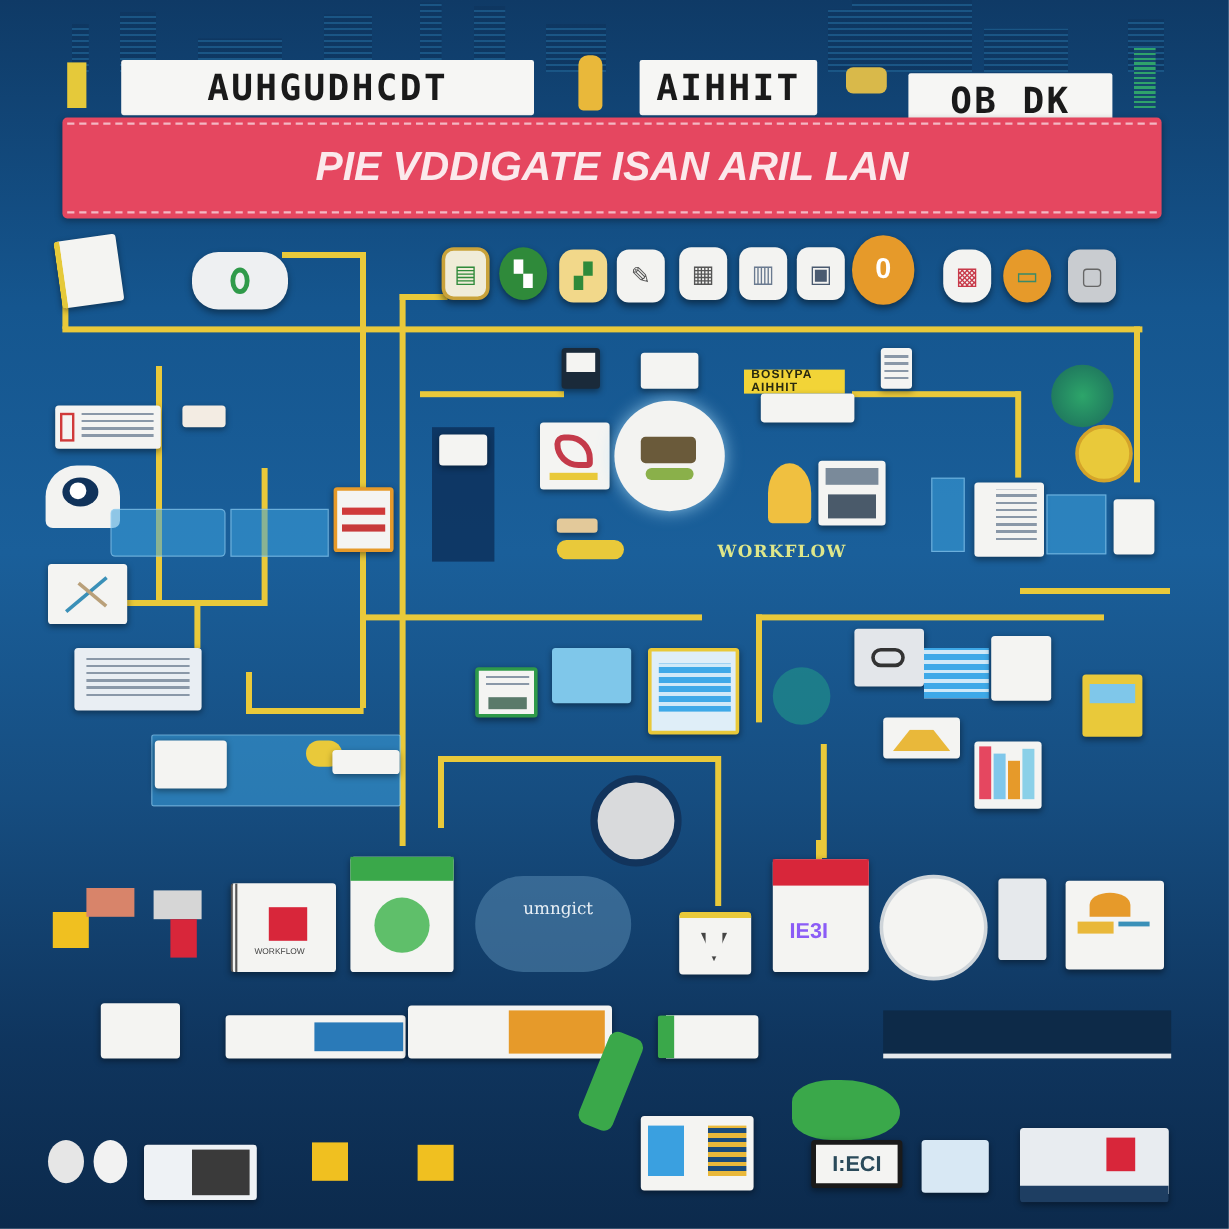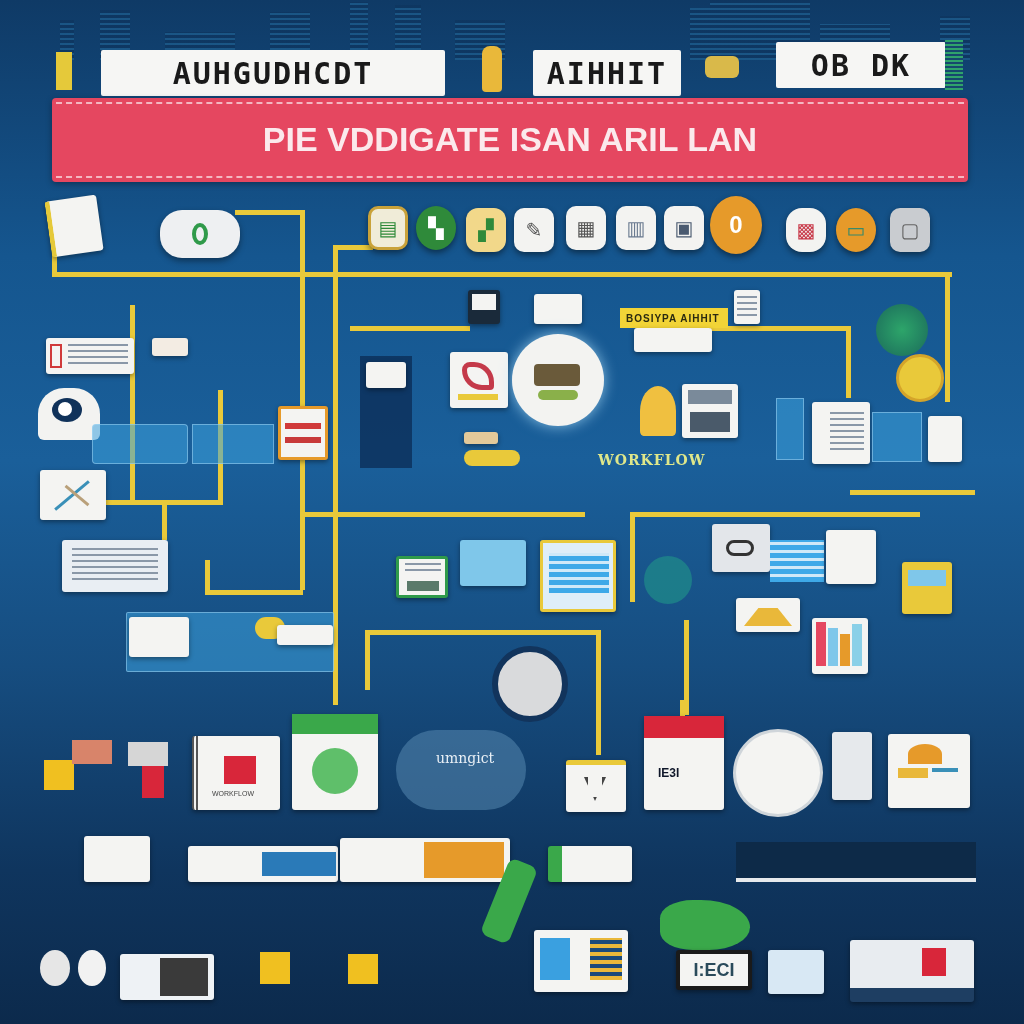--- a/index.html
+++ b/index.html
@@ -15,20 +15,21 @@
   .header-card {
     position: absolute; background: #f6f6f4; color: #1a1a1a;
     font-family: "DejaVu Sans Mono", monospace; font-weight: bold; font-size: 30px;
     display: flex; align-items: center; justify-content: center; letter-spacing: 2px;
     border-radius: 2px;
   }
   .banner {
     position: absolute; left: 52px; top: 98px; width: 916px; height: 84px;
     background: #e54760; border-radius: 4px;
     box-shadow: 0 2px 6px rgba(0,0,0,.35);
+    font-style: italic;
   }
   .banner::before, .banner::after {
     content: ""; position: absolute; left: 4px; right: 4px; height: 0;
     border-top: 2px dashed #f4b7c2;
   }
   .banner::before { top: 4px; }
   .banner::after { bottom: 4px; }
   .banner-title {
     position: absolute; left: 0; right: 0; top: 22px; text-align: center;
     color: #fbe9ec; font-size: 34px; font-weight: bold; letter-spacing: 0px;
@@ -76,21 +77,21 @@
 
 <div class="abs" style="left:56px;top:52px;width:16px;height:38px;background:#e5c93a;"></div>
 <div class="header-card" style="left:101px;top:50px;width:344px;height:46px;">
   <span>AUHGUDHCDT</span>
 </div>
 <div class="abs" style="left:482px;top:46px;width:20px;height:46px;background:#e9b83a;border-radius:8px 8px 4px 4px;"></div>
 <div class="header-card" style="left:533px;top:50px;width:148px;height:46px;">
   <span>AIHHIT</span>
 </div>
 <div class="abs" style="left:705px;top:56px;width:34px;height:22px;background:#d9b94a;border-radius:6px;"></div>
-<div class="header-card" style="left:757px;top:42px;width:170px;height:46px;margin-left:19px;">
+<div class="header-card" style="left:757px;top:61px;width:170px;height:46px;">
   <span>OB DK</span>
 </div>
 <div class="abs" style="left:945px;top:40px;width:18px;height:50px;background:repeating-linear-gradient(0deg,#2fa36b 0 2px,#16486e 2px 4px);"></div>
 
 <div class="banner">
   <div class="banner-title">PIE VDDIGATE ISAN ARIL LAN</div>
 </div>
 
 <div class="wire h" style="left:52px;top:272px;width:900px;"></div>
 <div class="wire v" style="left:52px;top:240px;height:34px;"></div>
@@ -190,21 +191,21 @@
   <div class="abs" style="left:8px;top:42px;width:40px;height:6px;background:#e9c93a;"></div>
 </div>
 <div class="circle" style="left:512px;top:334px;width:92px;height:92px;background:#f3f3f1;box-shadow:0 0 14px rgba(180,230,255,.7);">
   <div class="abs" style="left:22px;top:30px;width:46px;height:22px;background:#6a5a3a;border-radius:4px;"></div>
   <div class="abs" style="left:26px;top:56px;width:40px;height:10px;background:#8ab04a;border-radius:6px;"></div>
 </div>
 <div class="card" style="left:464px;top:432px;width:34px;height:12px;background:#e3c99a;"></div>
 <div class="abs" style="left:464px;top:450px;width:56px;height:16px;background:#e9c93a;border-radius:8px;"></div>
 <div class="label-faint" style="left:598px;top:452px;font-size:14px;letter-spacing:1px;">WORKFLOW</div>
 
-<div class="yellow-tag" style="left:620px;top:308px;width:108px;height:20px;">BOSIYPA AIHHIT</div>
+<div class="yellow-tag" style="left:620px;top:308px;width:84px;height:20px;">BOSIYPA AIHHIT</div>
 <div class="card" style="left:634px;top:328px;width:78px;height:24px;"></div>
 <div class="card" style="left:734px;top:290px;width:26px;height:34px;">
   <div class="lines" style="left:3px;top:4px;width:20px;height:26px;"></div>
 </div>
 <div class="circle" style="left:876px;top:304px;width:52px;height:52px;background:radial-gradient(#2da56a,#1b6a5a);"></div>
 <div class="circle" style="left:896px;top:354px;width:48px;height:48px;background:#e9c93a;border:3px solid #d4a42a;"></div>
 <div class="abs" style="left:640px;top:386px;width:36px;height:50px;background:#f0c040;border-radius:50% 50% 10% 10%;"></div>
 <div class="card" style="left:682px;top:384px;width:56px;height:54px;">
   <div class="abs" style="left:6px;top:6px;width:44px;height:14px;background:#7a8a9a;"></div>
   <div class="abs" style="left:8px;top:28px;width:40px;height:20px;background:#4a5a6a;"></div>
@@ -270,21 +271,21 @@
   <div class="circle" style="left:20px;top:34px;width:46px;height:46px;background:#5fbf6a;"></div>
 </div>
 <div class="dark-panel" style="left:396px;top:730px;width:130px;height:80px;border-radius:40px;background:rgba(80,130,170,.6);">
   <div class="abs" style="left:40px;top:20px;color:#e9f0f6;font-family:'DejaVu Serif',serif;font-size:14px;">umngict</div>
 </div>
 <div class="card" style="left:566px;top:760px;width:60px;height:52px;border-top:5px solid #e9c93a;">
   <div class="abs" style="left:18px;top:12px;width:22px;height:24px;border:4px solid #444;border-top:none;clip-path:polygon(0 0,100% 0,50% 100%);"></div>
 </div>
 <div class="card" style="left:644px;top:716px;width:80px;height:94px;">
   <div class="abs" style="left:0;top:0;width:80px;height:22px;background:#d8263a;"></div>
-  <div class="abs" style="left:14px;top:50px;color:#0f172a;font-weight:bold;font-size:12px;">IE3I</div>
+  <div class="abs" style="left:14px;top:50px;color:#8b5cf6;font-weight:bold;font-size:18px;">IE3I</div>
 </div>
 <div class="circle" style="left:736px;top:732px;width:84px;height:82px;background:#f4f4f2;box-shadow:0 0 0 3px #cfd5da;"></div>
 <div class="card" style="left:832px;top:732px;width:40px;height:68px;background:#e6e9ec;"></div>
 <div class="card" style="left:888px;top:734px;width:82px;height:74px;">
   <div class="abs" style="left:20px;top:10px;width:34px;height:20px;background:#e69a2a;border-radius:50% 50% 0 0;"></div>
   <div class="abs" style="left:10px;top:34px;width:30px;height:10px;background:#e9b83a;"></div>
   <div class="abs" style="left:44px;top:34px;width:26px;height:4px;background:#3a90b8;"></div>
 </div>
 
 <div class="card" style="left:84px;top:836px;width:66px;height:46px;"></div>

